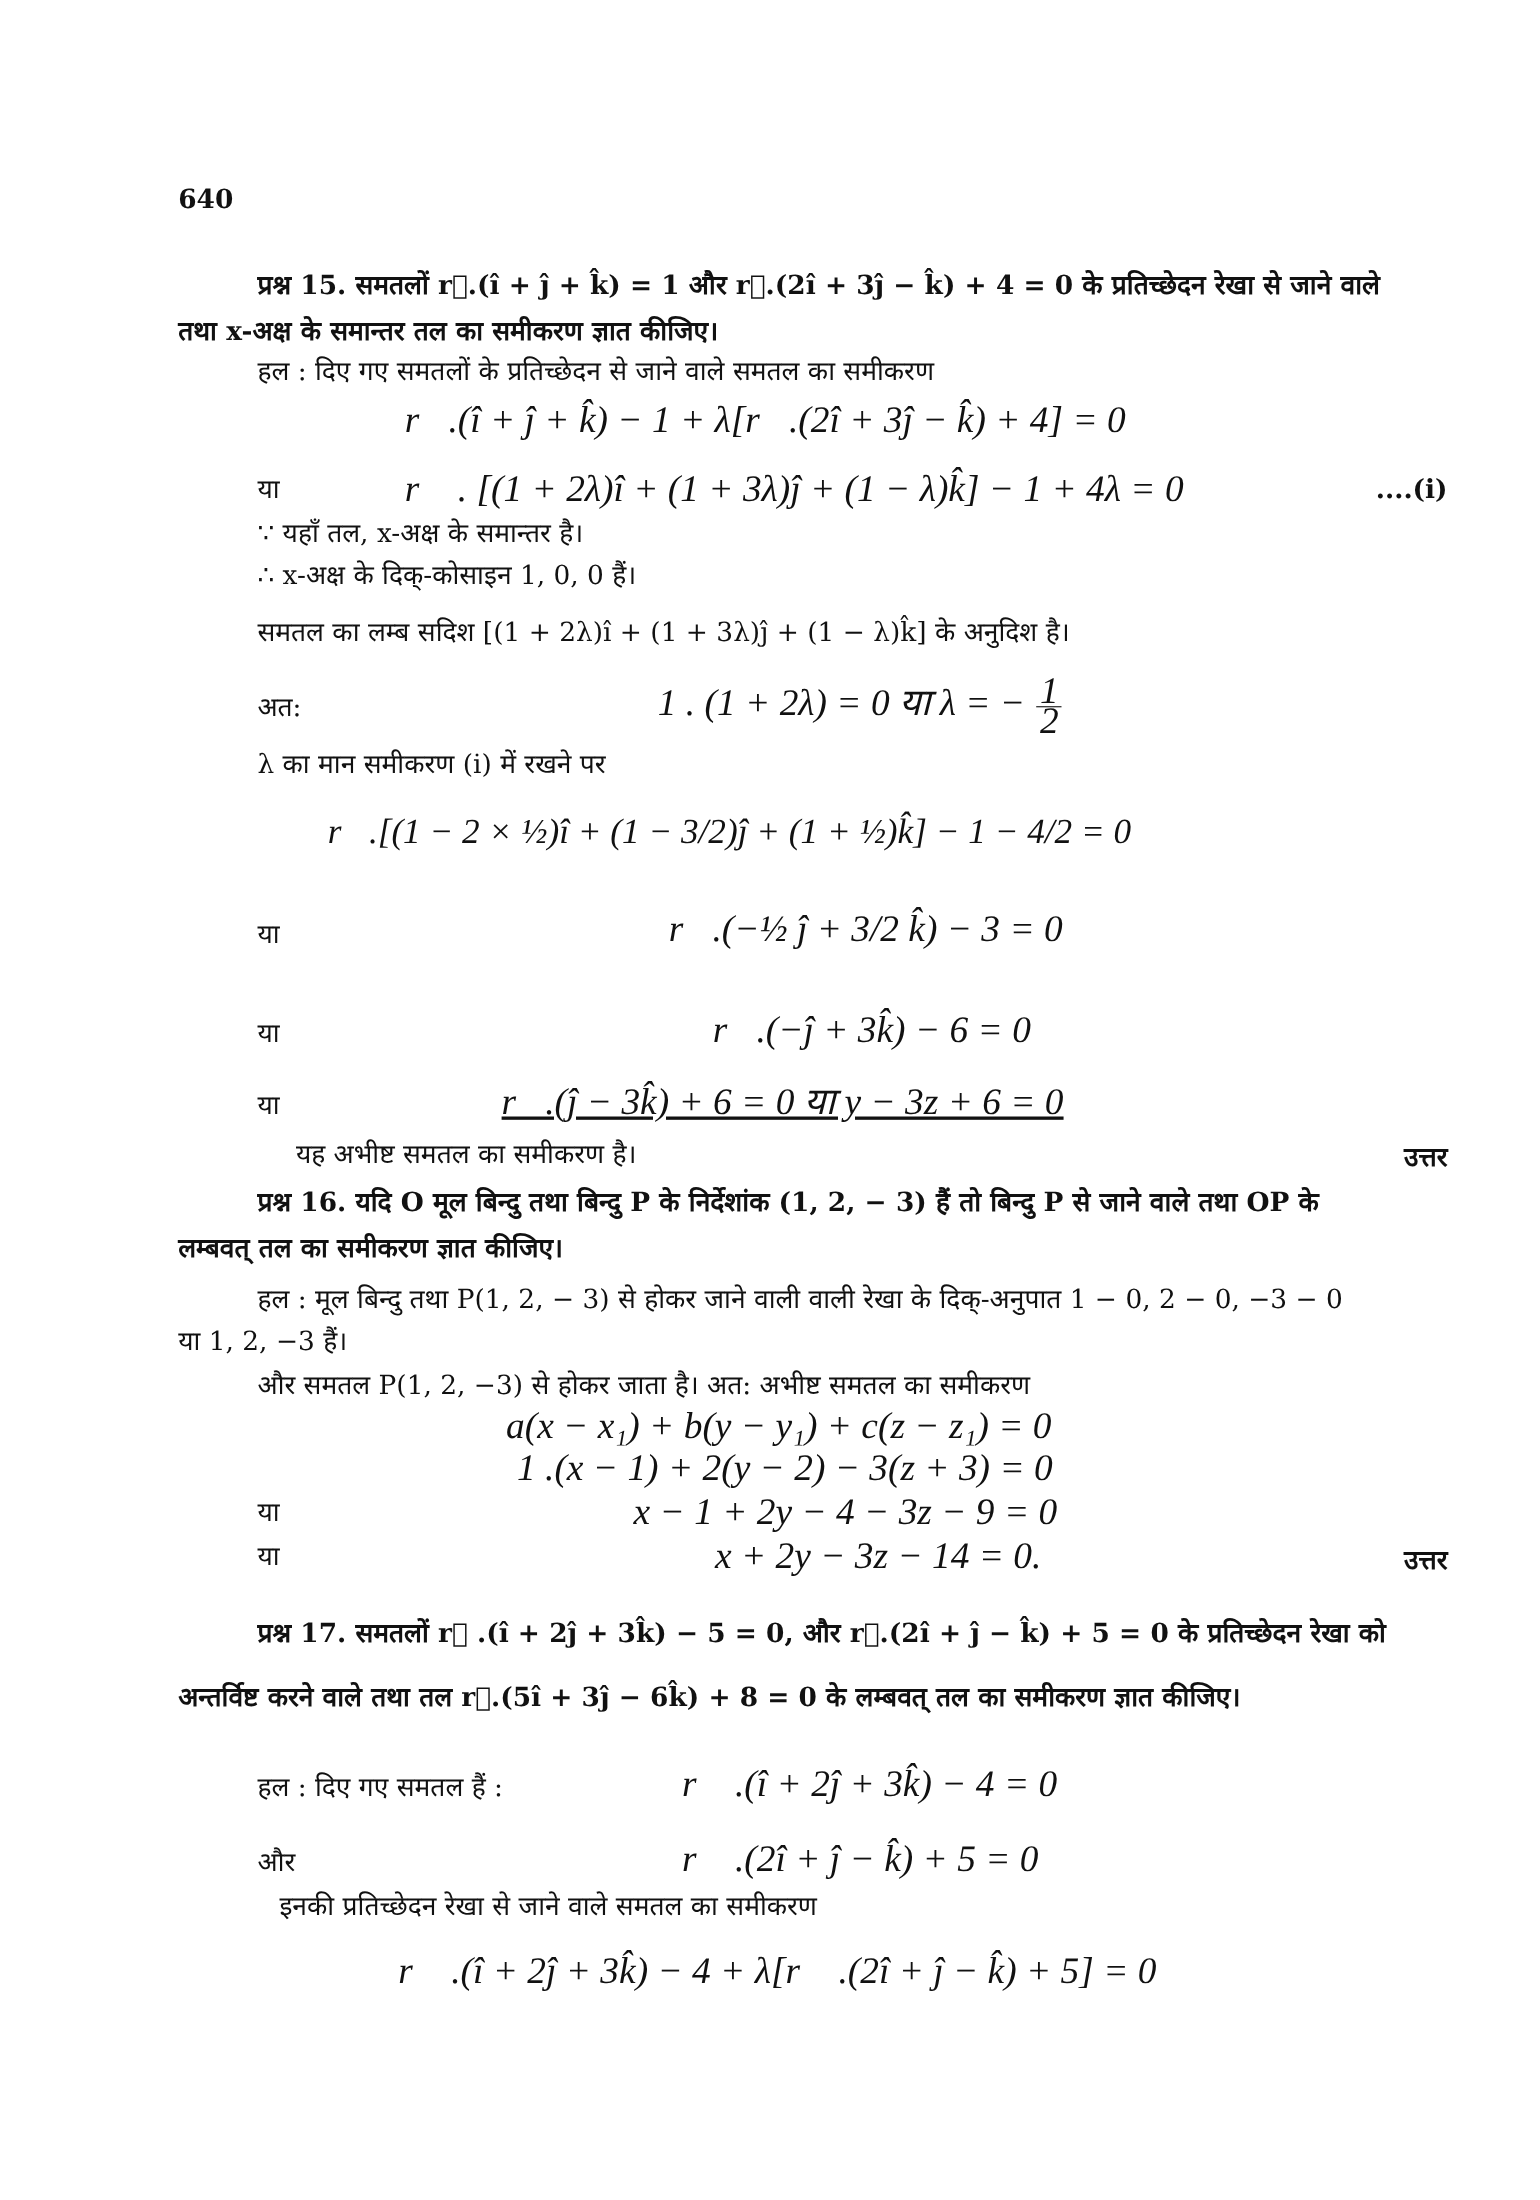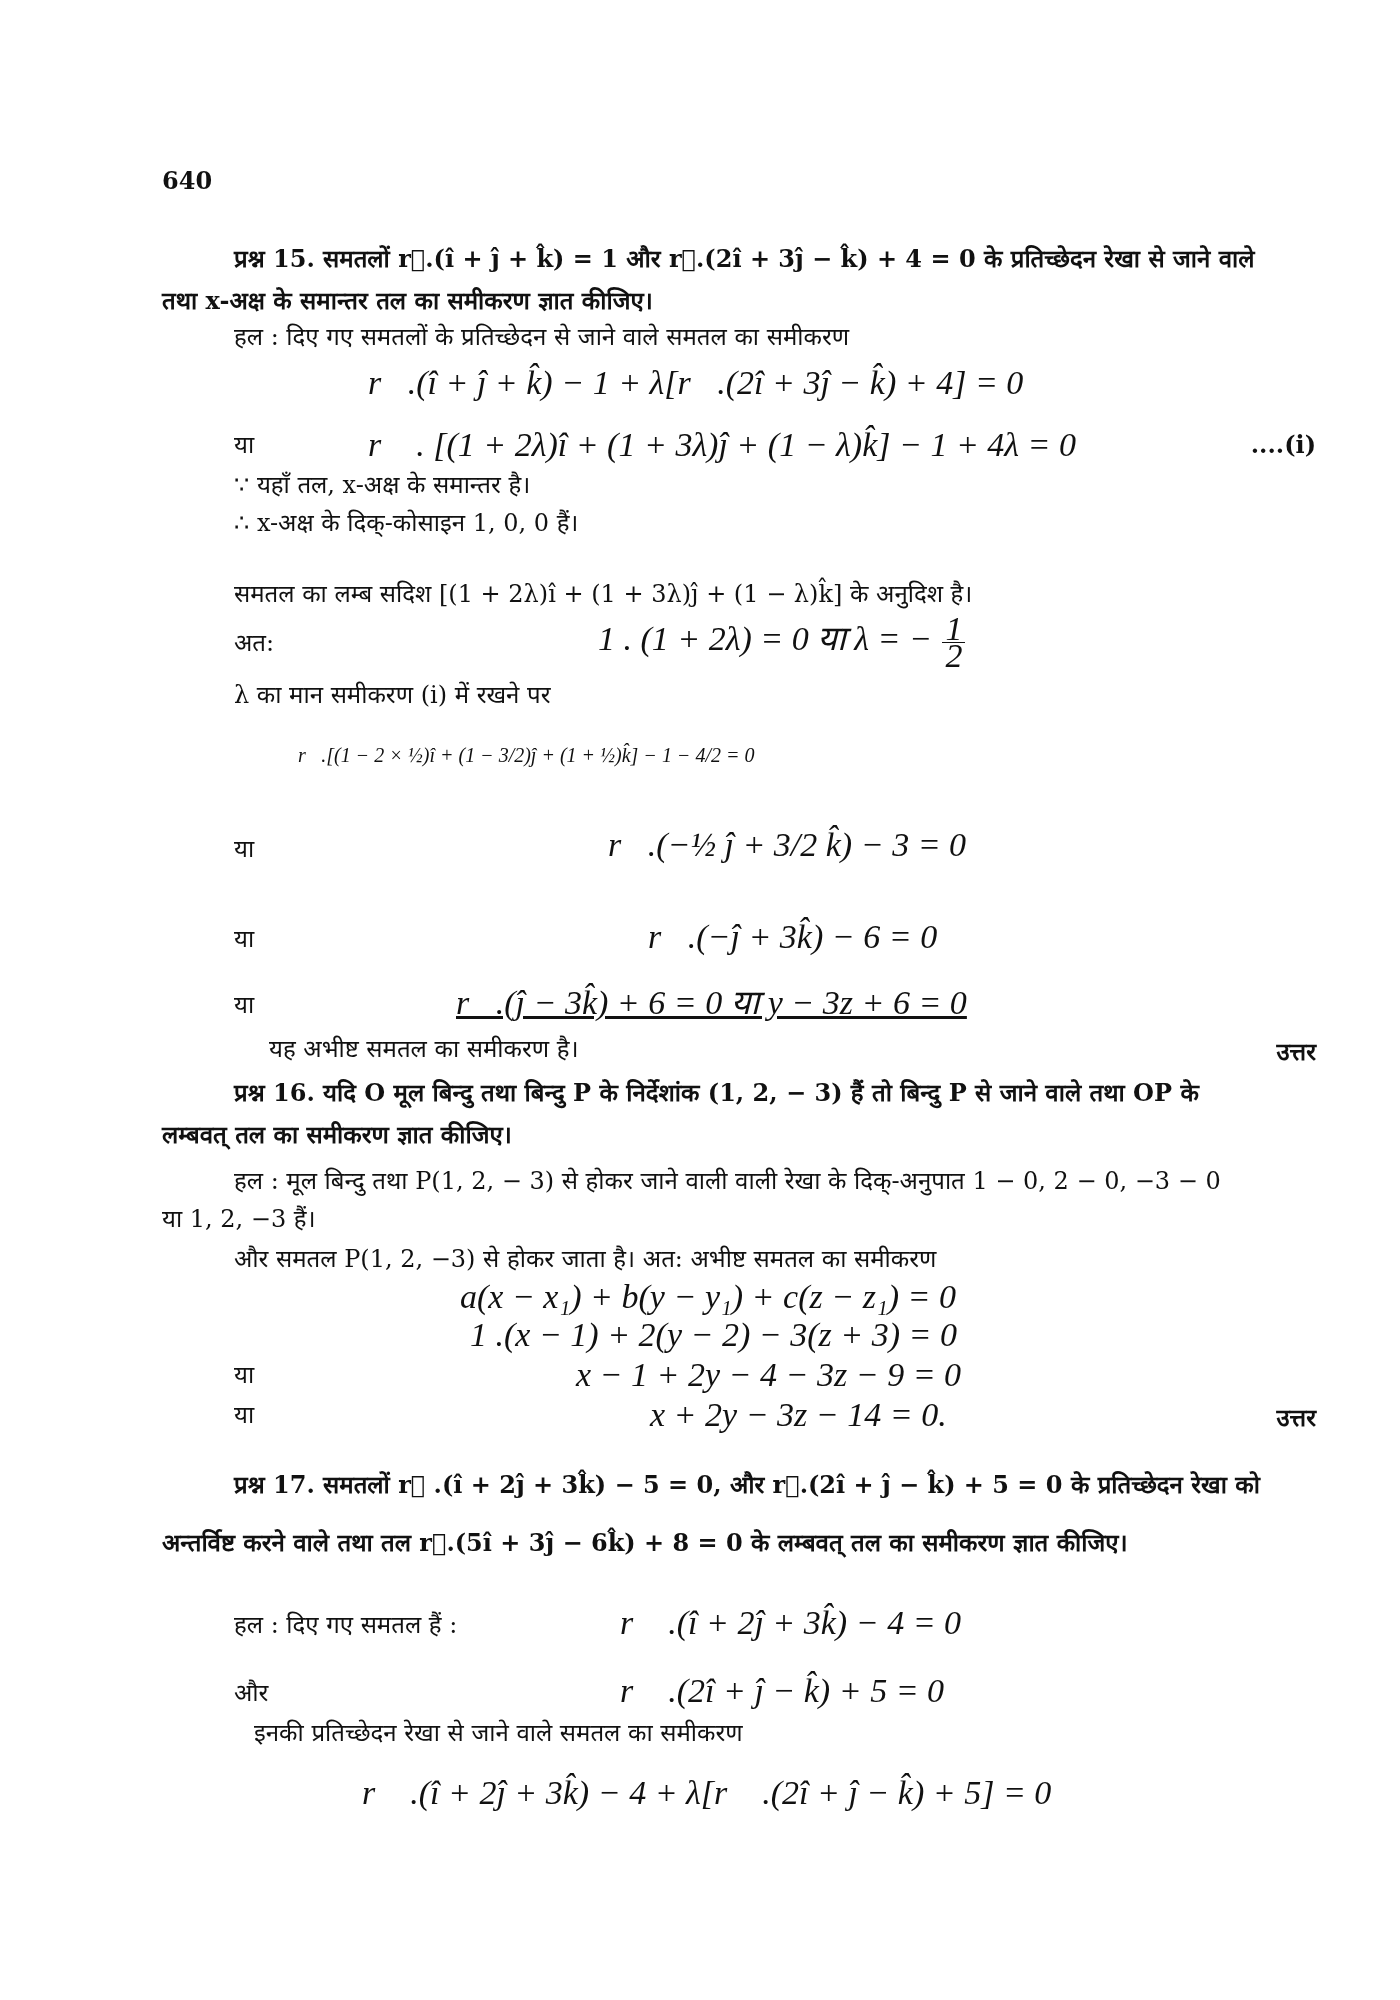--- a/index.html
+++ b/index.html
@@ -24,31 +24,31 @@
 
   <div class="ln b" style="left:218px; top:244px;">प्रश्न 15. समतलों r⃗.(î + ĵ + k̂) = 1 और r⃗.(2î + 3ĵ − k̂) + 4 = 0 के प्रतिच्छेदन रेखा से जाने वाले</div>
   <div class="ln" style="left:218px; top:322px;">हल : दिए गए समतलों के प्रतिच्छेदन से जाने वाले समतल का समीकरण</div>
   <div class="ln b" style="left:146px; top:286px;">तथा x-अक्ष के समान्तर तल का समीकरण ज्ञात कीजिए।</div>
   <div class="ln m" style="left:352px; top:368px;">r⃗.(î + ĵ + k̂) − 1 + λ[r⃗.(2î + 3ĵ − k̂) + 4] = 0</div>
   <div class="ln" style="left:218px; top:430px;">या</div>
   <div class="ln m" style="left:352px; top:430px;">r⃗ . [(1 + 2λ)î + (1 + 3λ)ĵ + (1 − λ)k̂] − 1 + 4λ = 0</div>
   <div class="right" style="top:430px;">....(i)</div>
   <div class="ln" style="left:218px; top:470px;">∵ यहाँ तल, x-अक्ष के समान्तर है।</div>
   <div class="ln" style="left:218px; top:508px;">∴ x-अक्ष के दिक्-कोसाइन 1, 0, 0 हैं।</div>
-  <div class="ln" style="left:218px; top:560px;margin-top:19px;">समतल का लम्ब सदिश [(1 + 2λ)î + (1 + 3λ)ĵ + (1 − λ)k̂] के अनुदिश है।</div>
+  <div class="ln" style="left:218px; top:560px;">समतल का लम्ब सदिश [(1 + 2λ)î + (1 + 3λ)ĵ + (1 − λ)k̂] के अनुदिश है।</div>
   <div class="ln" style="left:218px; top:628px;">अत:</div>
   <div class="ln m" style="left:582px; top:616px;">
     <span>1 . (1 + 2λ) = 0 या λ = −</span>
     <span class="frac">
       <span class="num">1</span>
       <span>2</span>
     </span>
   </div>
   <div class="ln" style="left:218px; top:680px;">λ का मान समीकरण (i) में रखने पर</div>
-  <div class="ln m" style="left:282px; top:740px; font-size:20px;">r⃗.[(1 − 2 × ½)î + (1 − 3/2)ĵ + (1 + ½)k̂] − 1 − 4/2 = 0</div>
+  <div class="ln m" style="left:282px; top:740px; font-size:32px;">r⃗.[(1 − 2 × ½)î + (1 − 3/2)ĵ + (1 + ½)k̂] − 1 − 4/2 = 0</div>
   <div class="ln" style="left:218px; top:834px;">या</div>
   <div class="ln m" style="left:592px; top:830px;">r⃗.(−½ ĵ + 3/2 k̂) − 3 = 0</div>
   <div class="ln" style="left:218px; top:924px;">या</div>
   <div class="ln m" style="left:632px; top:922px;">r⃗.(−ĵ + 3k̂) − 6 = 0</div>
   <div class="ln" style="left:218px; top:990px;">या</div>
   <div class="ln m" style="left:440px; top:988px;text-decoration:underline;">r⃗.(ĵ − 3k̂) + 6 = 0 या y − 3z + 6 = 0</div>
   <div class="ln" style="left:218px; top:1034px;margin-left:35px;">यह अभीष्ट समतल का समीकरण है।</div>
   <div class="right" style="top:1034px;">उत्तर</div>
 
   <div class="ln b" style="left:218px; top:1078px;">प्रश्न 16. यदि O मूल बिन्दु तथा बिन्दु P के निर्देशांक (1, 2, − 3) हैं तो बिन्दु P से जाने वाले तथा OP के</div>

